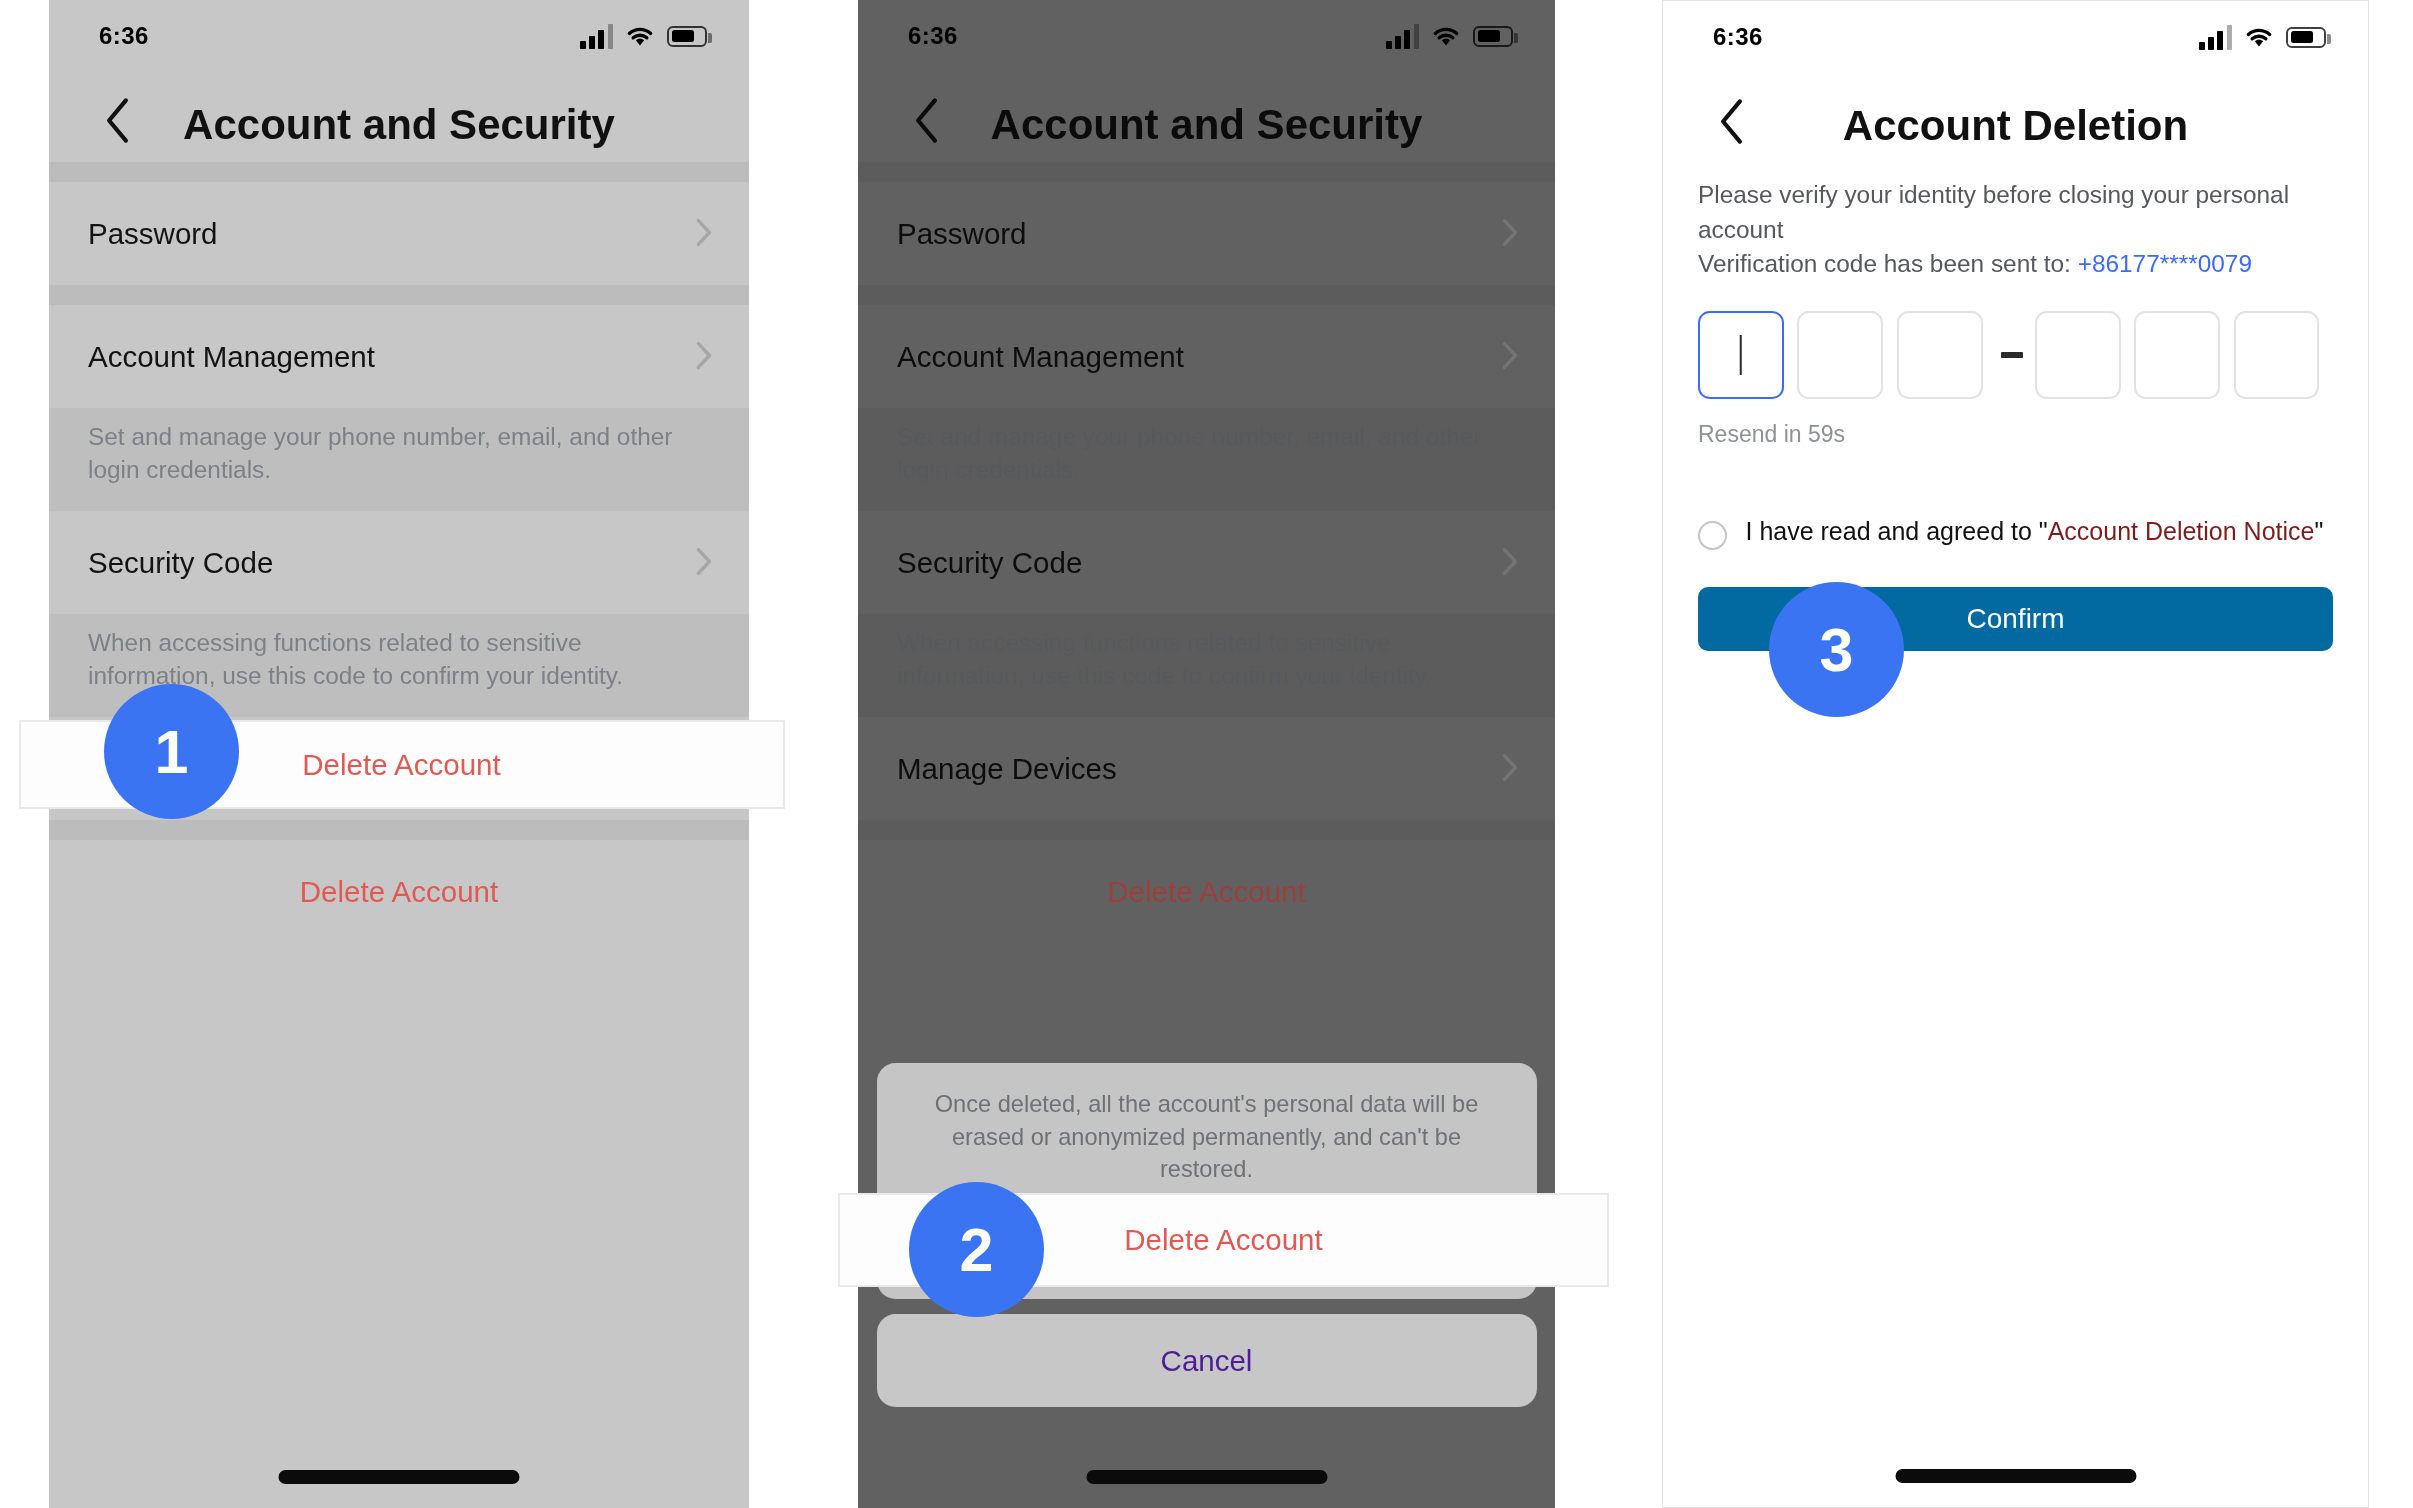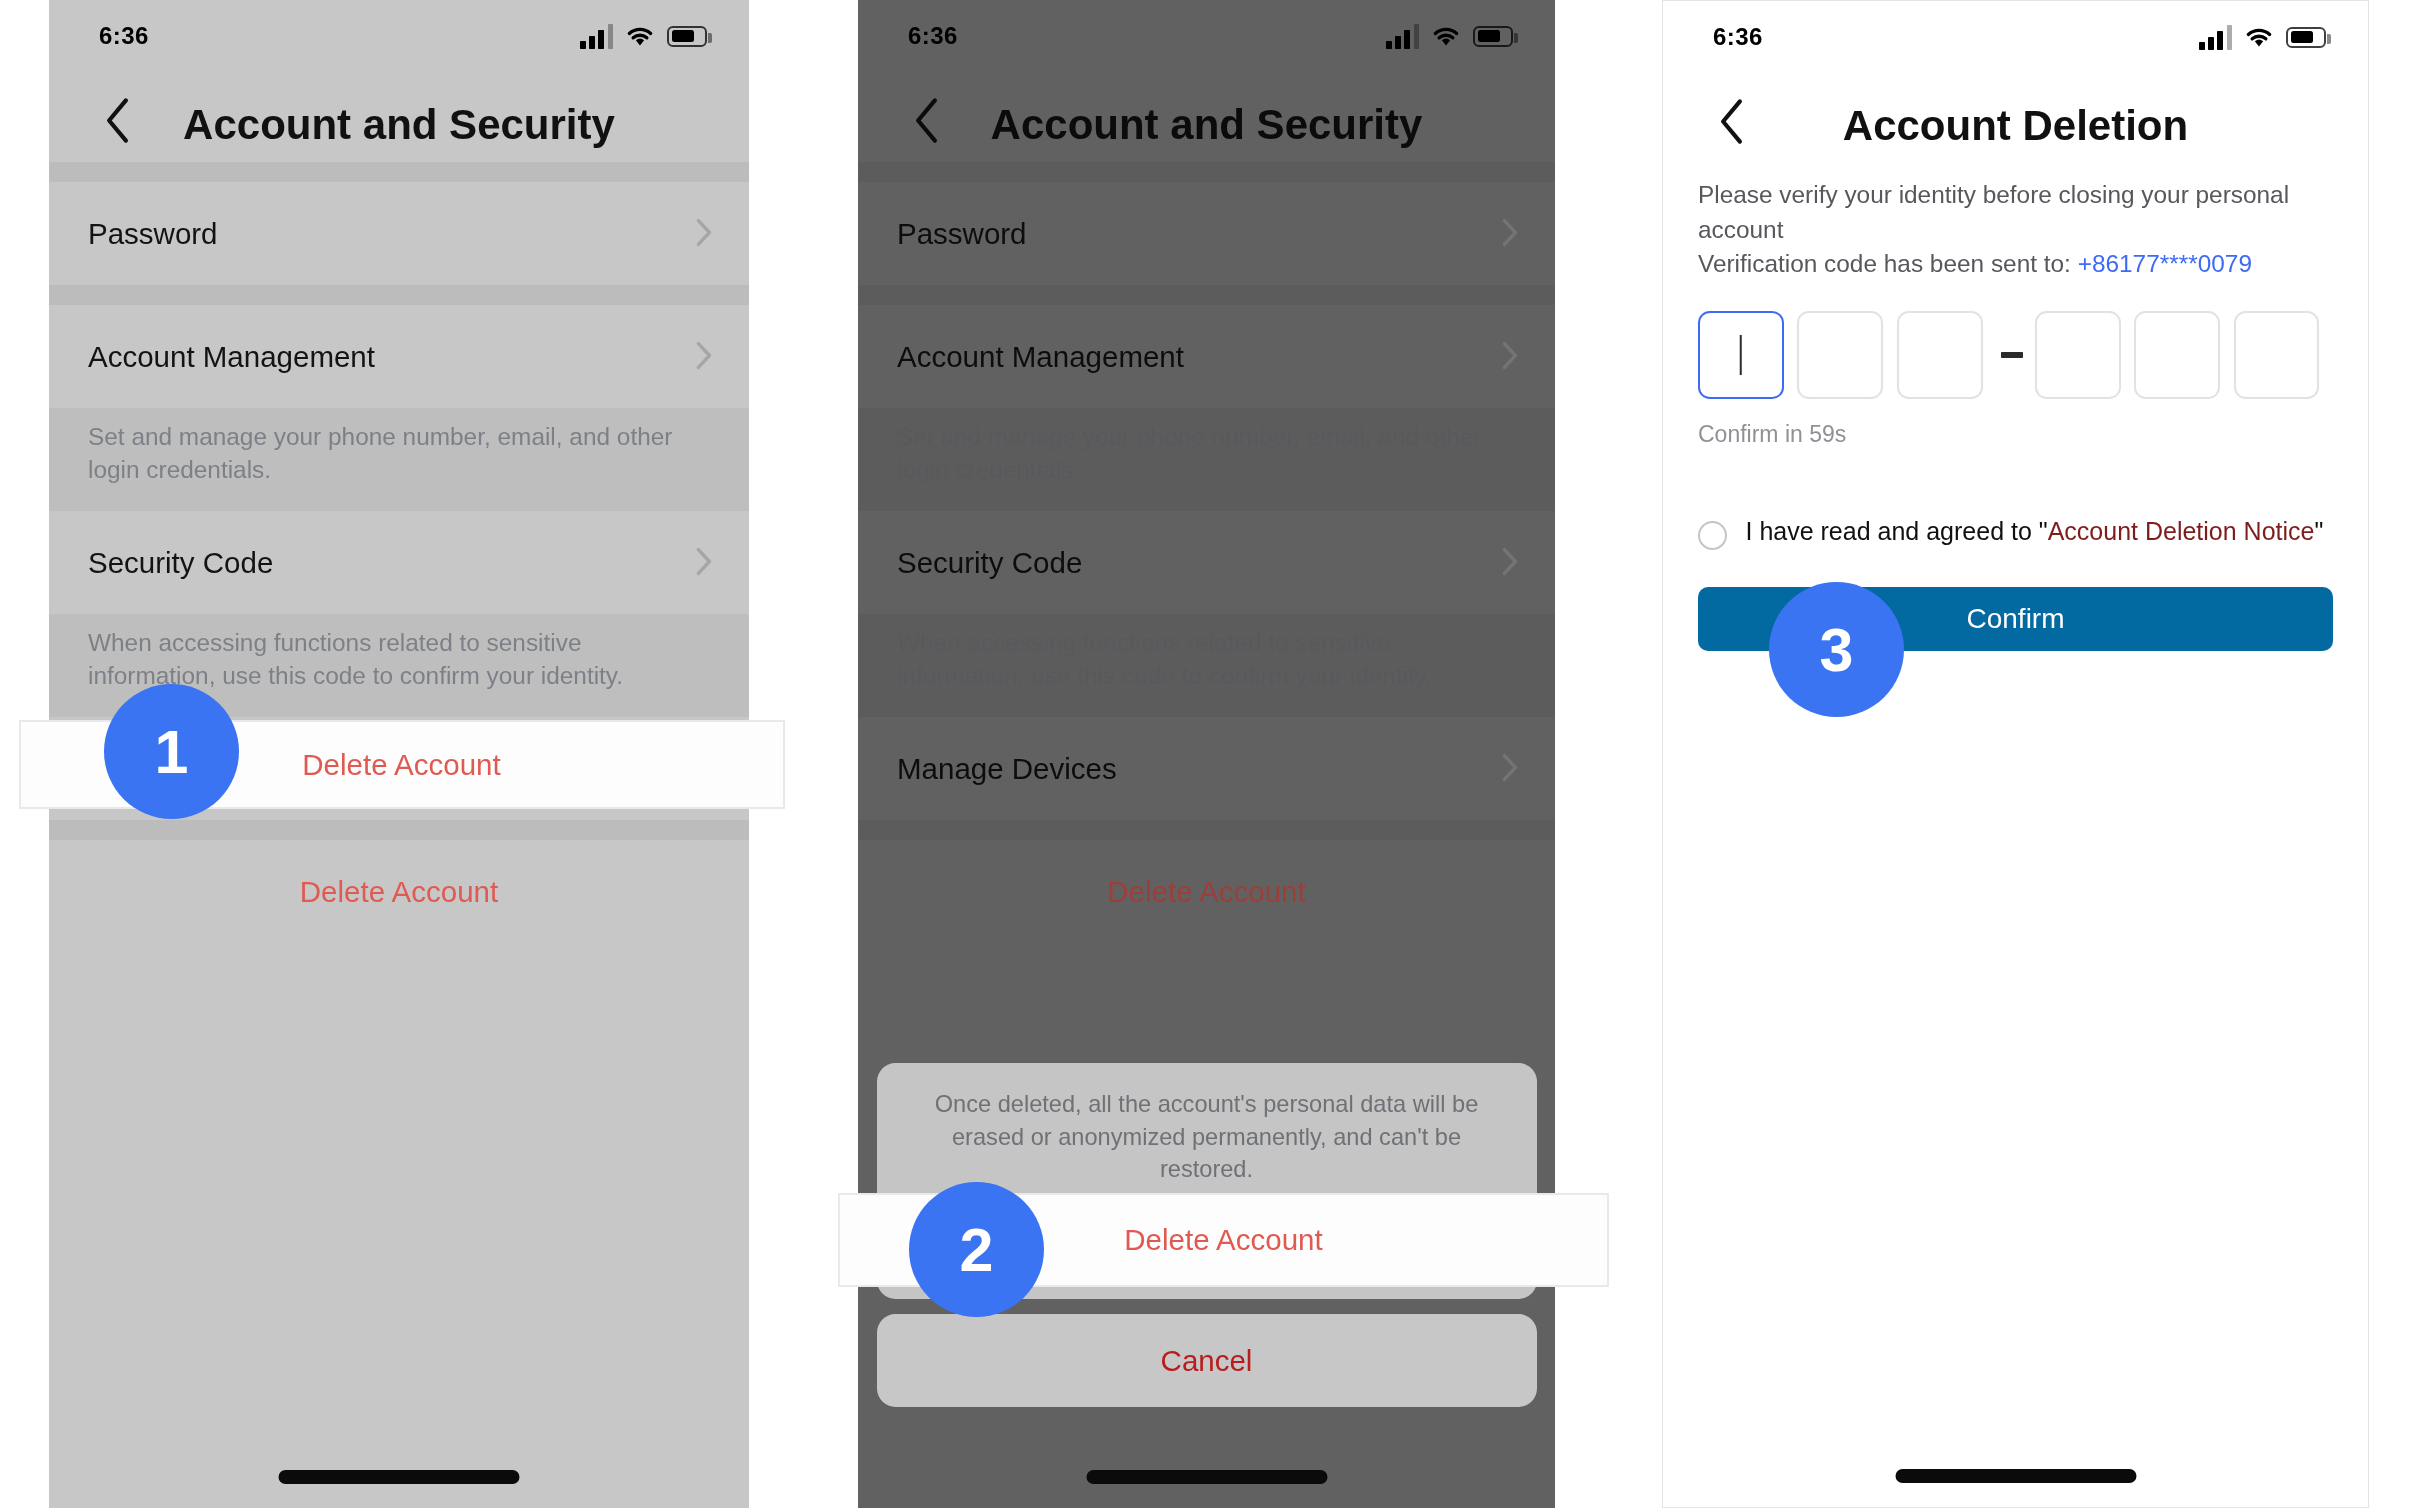--- a/index.html
+++ b/index.html
@@ -67,21 +67,21 @@
   
   .sheet { position: absolute; left: 18.5px; right: 18.5px; bottom: 101px; }
   .sheet-group { background: rgba(203,203,203,.94); border-radius: 18.5px; overflow: hidden; }
   .sheet-note { padding: 25px 40px 23.6px; font-size: 23.6px; line-height: 1.38;
                 text-align: center; color: #6e7176; }
   .sheet-divider { height: 1.7px; background: rgba(0,0,0,.10); }
   .sheet-item { height: 88px; display:flex; align-items:center; justify-content:center;
                 font-size: 29.5px; color: #e05a52; }
   .sheet-cancel { margin-top: 15px; background: rgba(203,203,203,.96); border-radius: 18.5px;
                   height: 93px; display:flex; align-items:center; justify-content:center;
-                  font-size: 29.5px; color: #b91c1c; }
+                  font-size: 29.5px; color: #4c1d95; }
 
   
   .p3-body { padding: 15px 35px 0 35px; }
   .p3-intro { font-size: 24.4px; line-height: 1.42; color: #56585c; }
   .p3-phone { color: #3d6bf5; }
   .code-row { display: flex; align-items: center; margin-top: 29px; }
   .code-box { width: 88px; height: 88px; border: 2.5px solid #e1e2e5; border-radius: 11.8px;
               background:#fff; margin-right: 13.5px; position: relative; }
   .code-box.active { border-color: #3d6bf5; }
   .caret { position: absolute; left: 50%; top: 50%; transform: translate(-50%,-50%);
@@ -335,21 +335,21 @@
             <span class="caret"></span>
           </div>
         <div class="code-box"></div>
         <div class="code-box"></div>
         <div class="dash"></div>
         <div class="code-box"></div>
         <div class="code-box"></div>
         <div class="code-box"></div>
       </div>
 
-      <div class="resend">Confirm in 59s</div>
+      <div class="resend">Resend in 59s</div>
 
       <div class="agree-row">
         <div class="radio"></div>
         <div class="agree-text">
           <span>I have read and agreed to "</span><span class="agree-link">Account Deletion Notice</span><span>"</span>
         </div>
       </div>
 
       <div class="confirm-btn">Confirm</div>
     </div>

